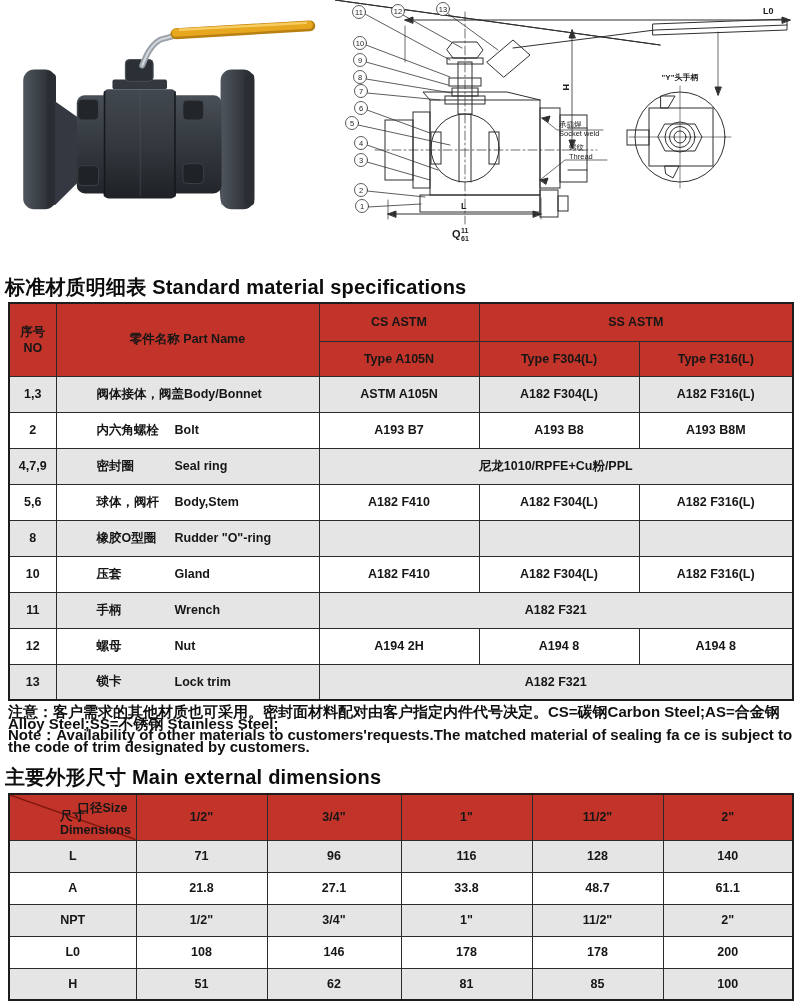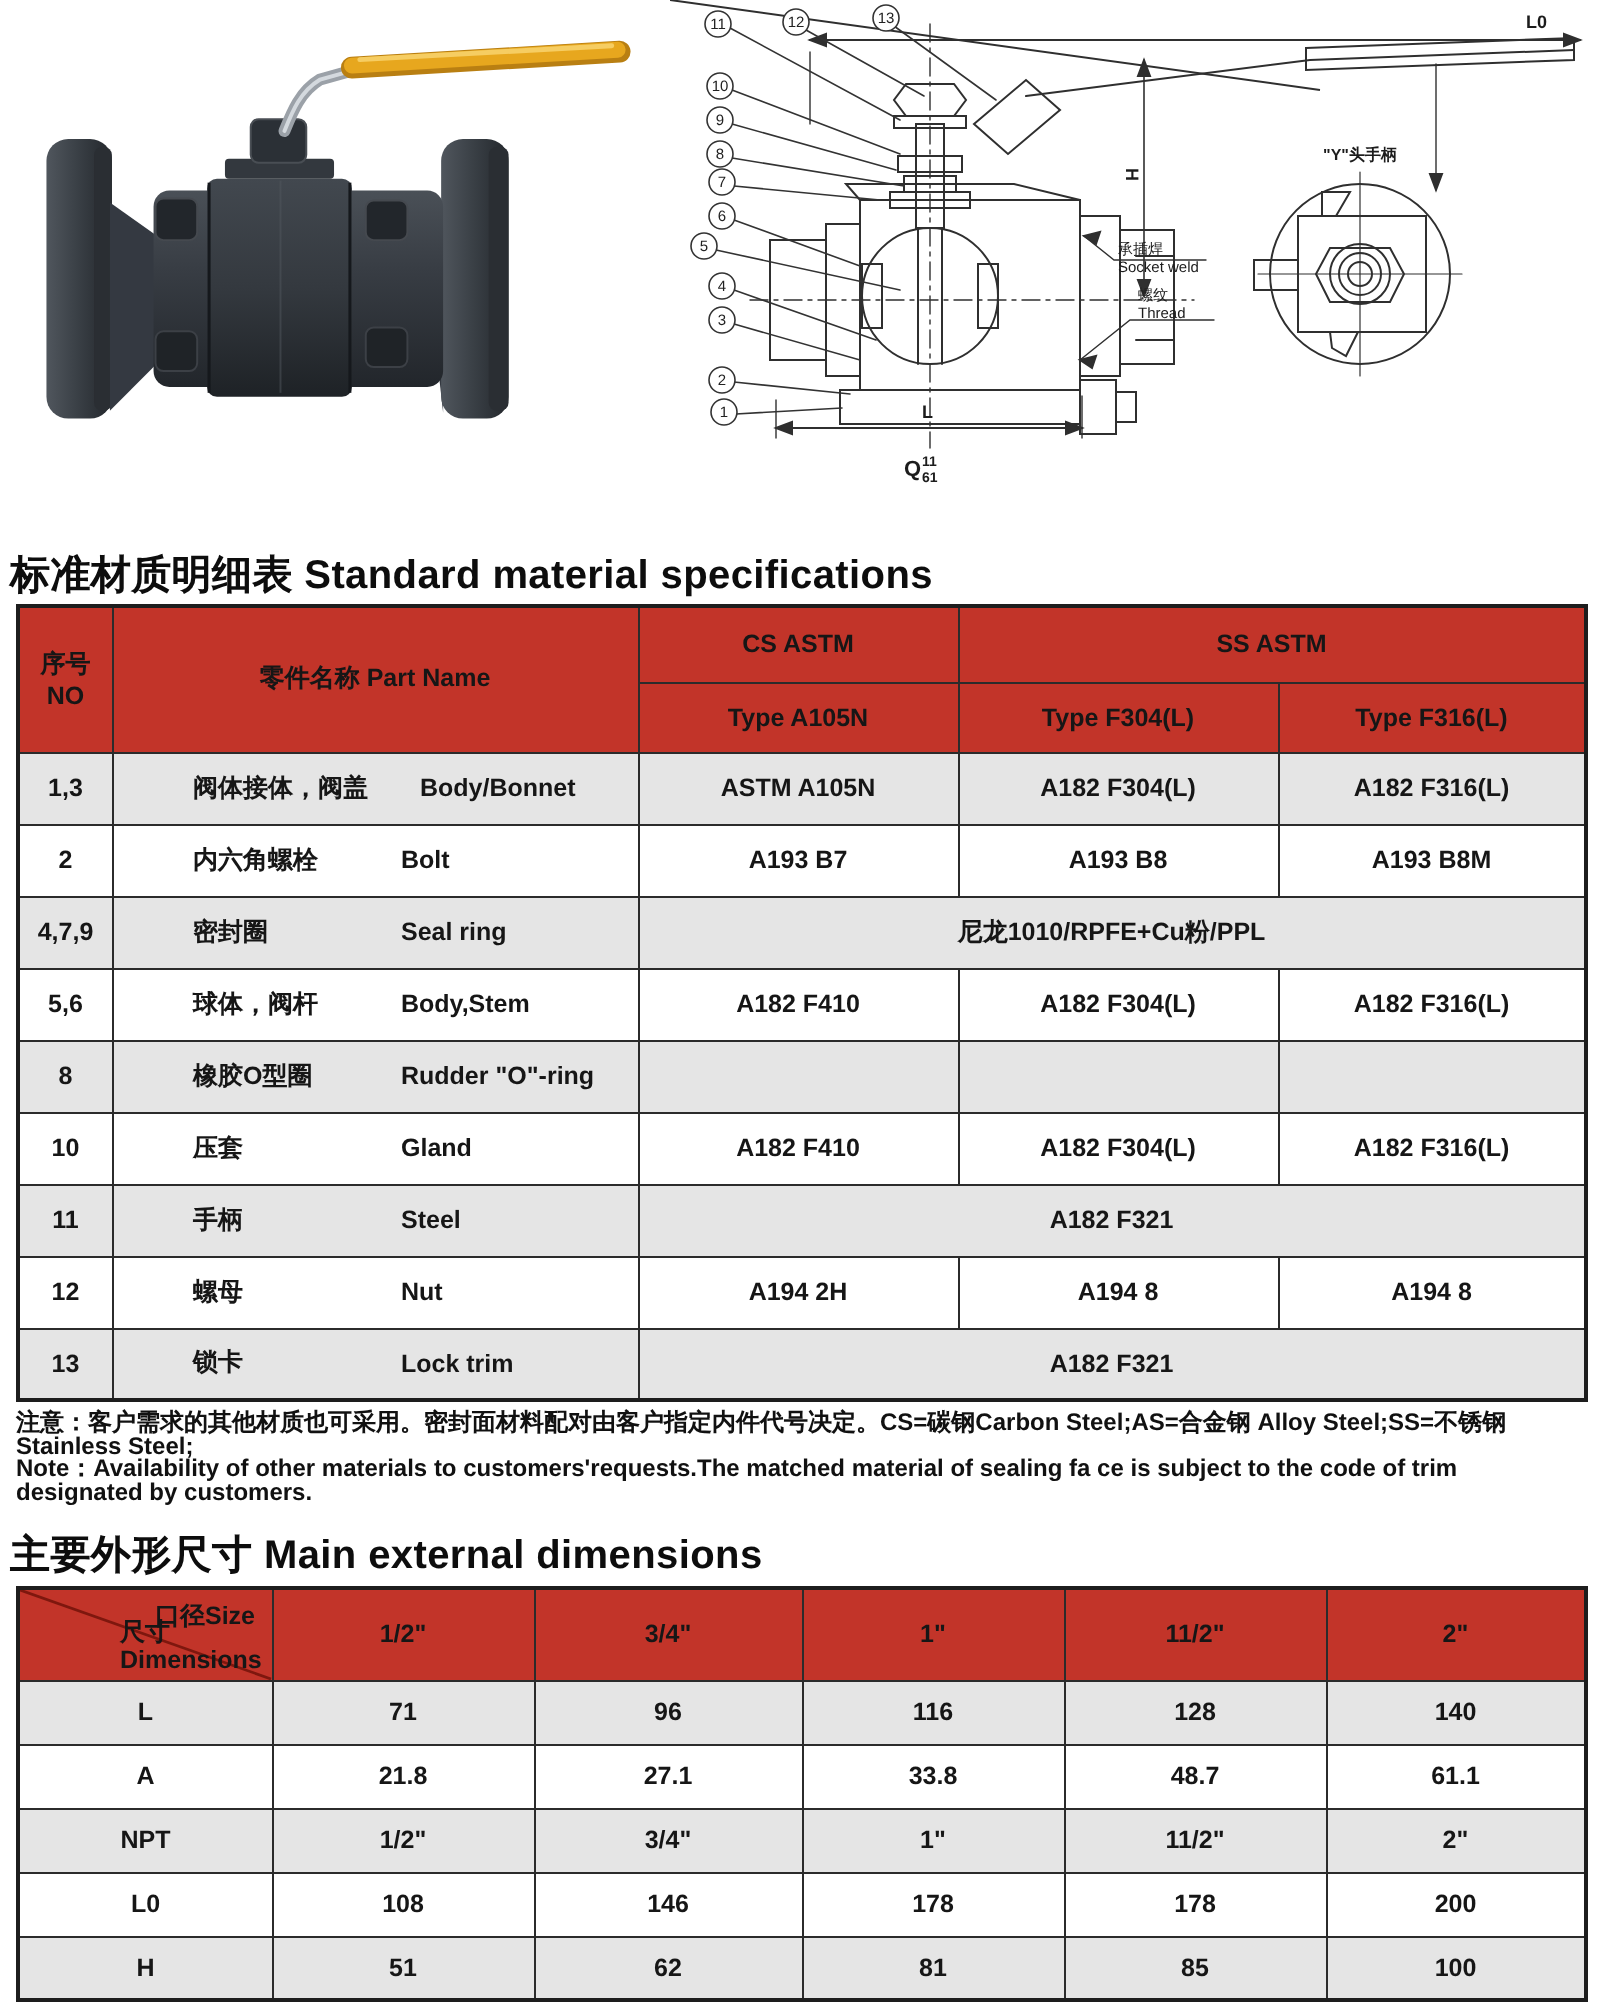--- a/index.html
+++ b/index.html
@@ -25,34 +25,34 @@
   .row-gray  td { background:#e5e5e5; }
   .row-white td { background:#ffffff; }
   .spec td { font-weight:bold; color:#161616; }
   .spec tr { height:36px; }
   .spec tr.h1 { height:38px; }
   .spec tr.h2 { height:35px; }
 
   .namecell { text-align:left; }
   .namecell .inner { display:flex; align-items:center; padding-left:40px; }
   .namecell .cn { min-width:78px; text-align:left; }
-  .namecell .en { text-align:left;margin-left:26px; }
+  .namecell .en { text-align:left; }
 
   .dims tr { height:32px; }
   .dims tr.dh { height:46px; }
   .dims td { font-weight:600; color:#161616; }
   .dims .redcell { font-weight:bold; }
 
   .diagcell { position:relative; padding:0; }
   .diagcell svg { position:absolute; left:0; top:0; width:100%; height:100%; }
   .diagcell .size-label { position:absolute; right:8px; top:5px;  font-size:12.5px; font-weight:bold; }
   .diagcell .dim-label  { position:absolute; left:7px; bottom:3px; font-size:12.5px; font-weight:bold; text-align:left; line-height:14px;margin-left:43px; }
 
   
-  .note { position:absolute; left:8px; top:706px; width:786px; font-size:12px; font-weight:bold; color:#111; line-height:11.5px; }
+  .note { position:absolute; left:8px; top:706px; width:786px; font-size:15px; font-weight:bold; color:#111; line-height:11.5px; }
 </style>
 </head>
 <body>
 
 <div class="page">
 
   <div class="photo-wrap">
     <svg viewBox="0 0 330 240" width="330" height="238">
       <defs>
         <linearGradient id="gFl" x1="0" y1="0" x2="1" y2="0">
@@ -342,21 +342,21 @@
           </td>
       <td>A182  F410</td>
       <td>A182  F304(L)</td>
       <td>A182  F316(L)</td>
     </tr>
     <tr class="row-gray">
       <td>11</td>
       <td class="namecell">
             <div class="inner">
               <span class="cn">手柄</span>
-              <span class="en">Steel</span>
+              <span class="en">Wrench</span>
             </div>
           </td>
       <td colspan="3">A182  F321</td>
     </tr>
     <tr class="row-white">
       <td>12</td>
       <td class="namecell">
             <div class="inner">
               <span class="cn">螺母</span>
               <span class="en">Nut</span>

